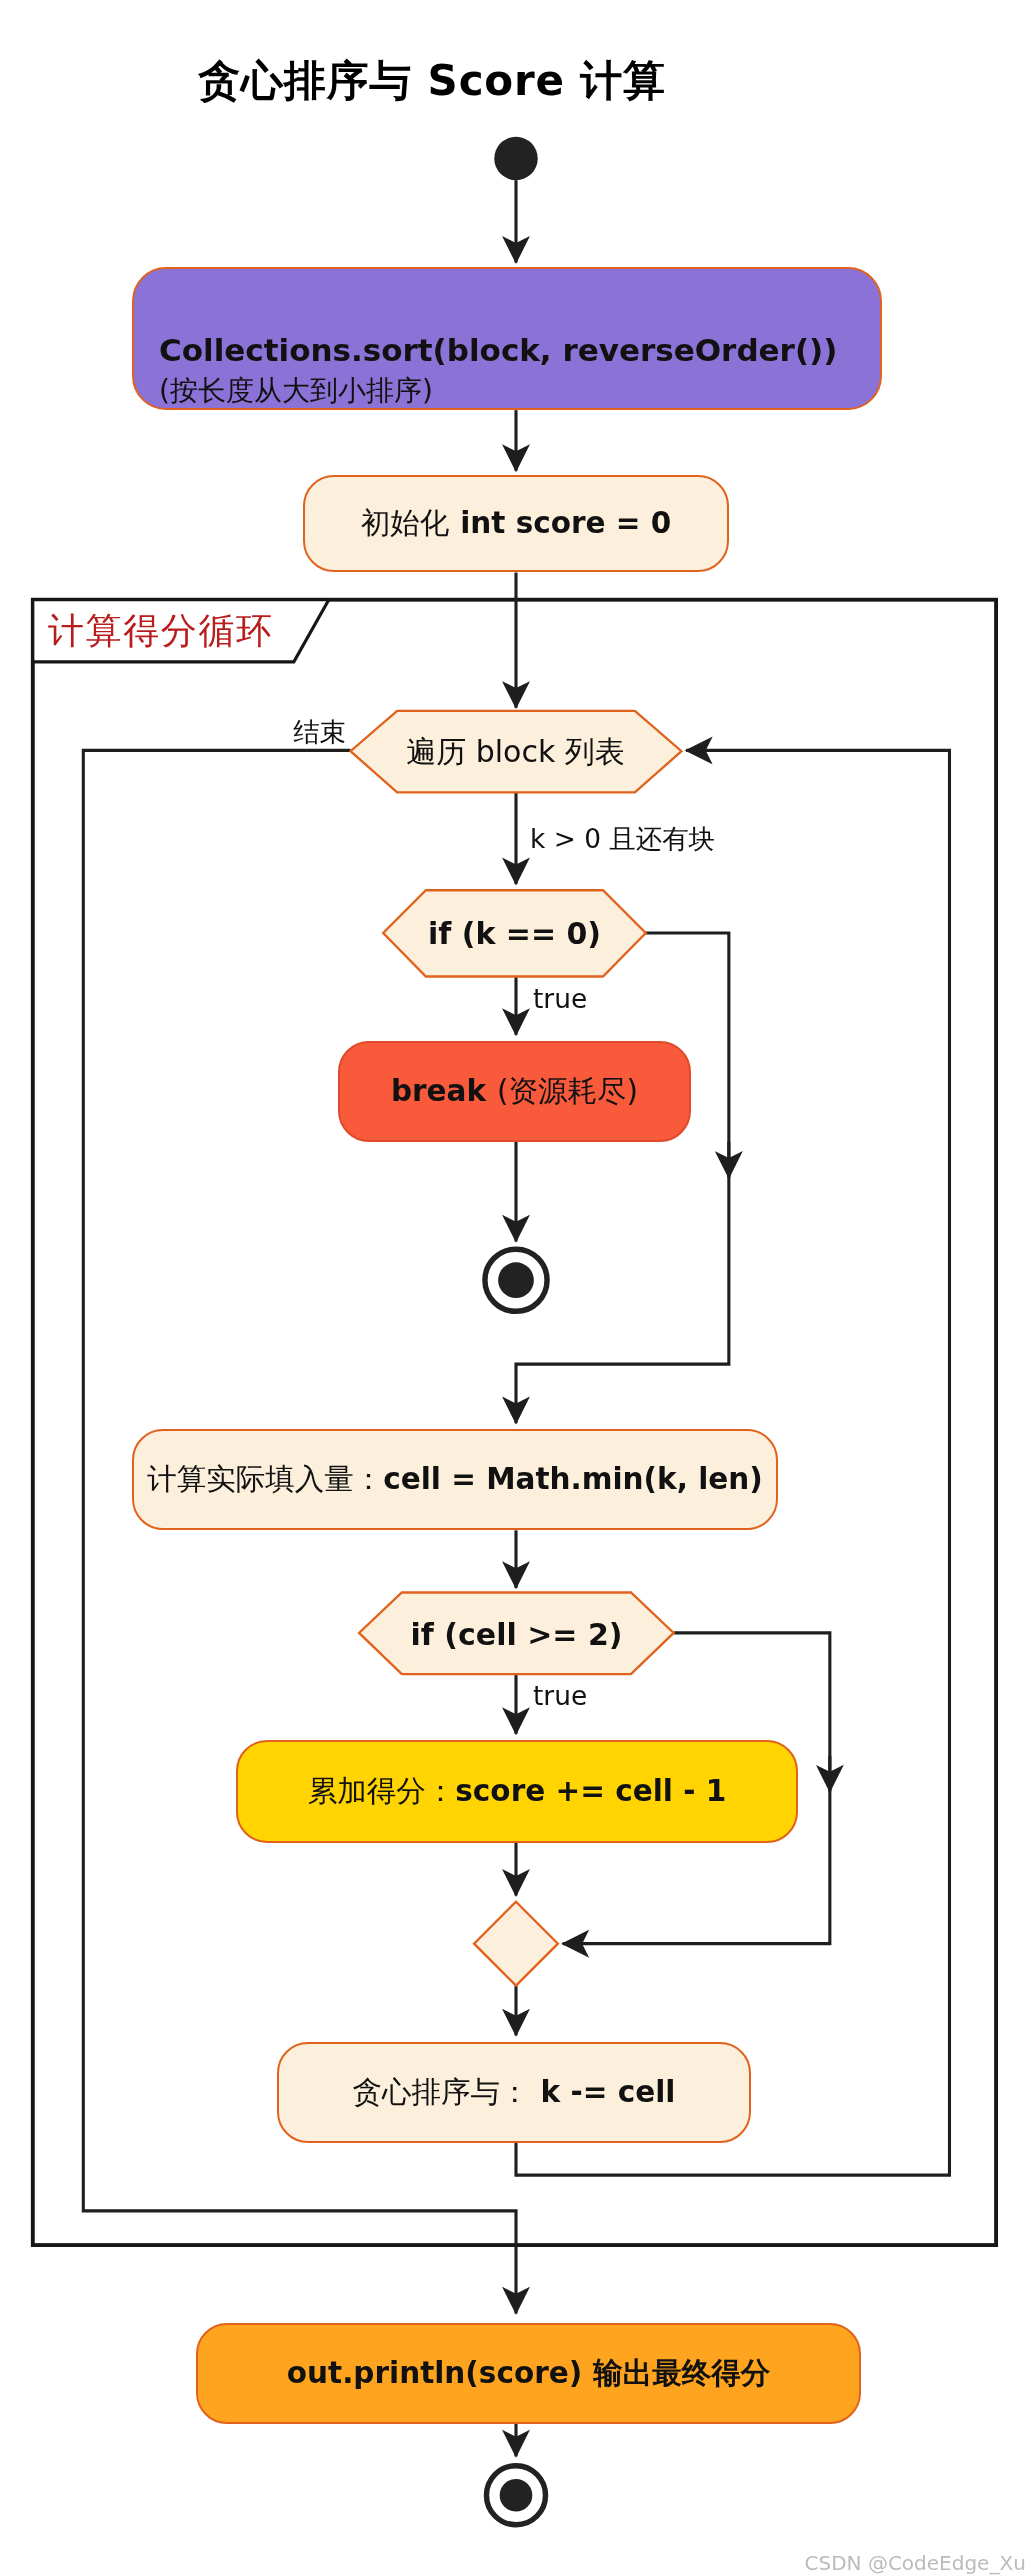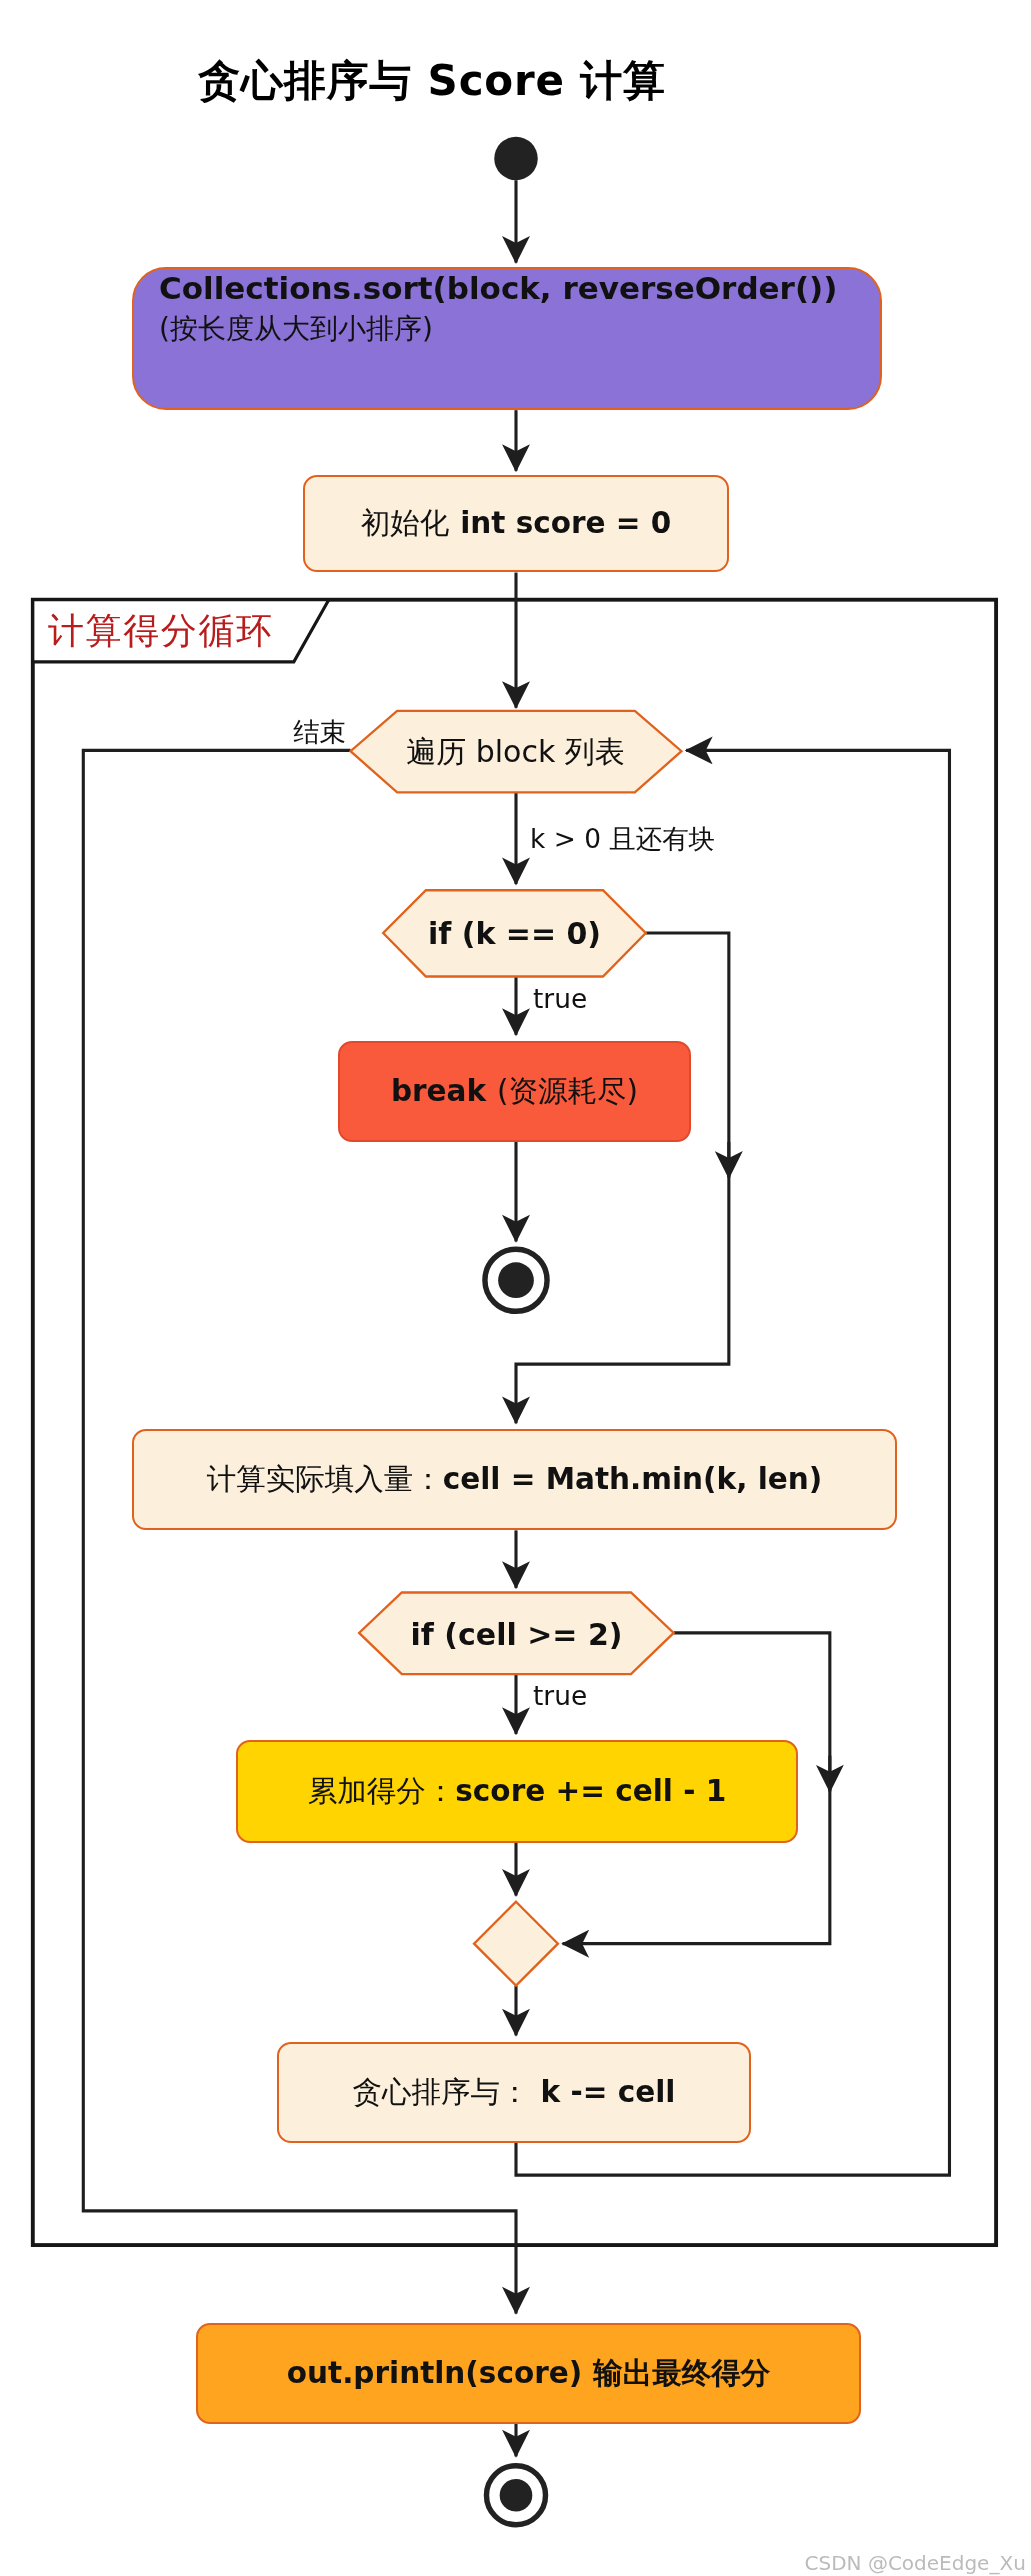--- a/index.html
+++ b/index.html
@@ -8,35 +8,35 @@
     font-family:"DejaVu Sans","Liberation Sans",sans-serif;color:#111;
   }
   #edges{position:absolute;left:0;top:0;width:1032px;height:2576px;}
   .abs{position:absolute;box-sizing:border-box;}
   .title{
     left:0;top:53px;width:864px;text-align:center;
     font-size:42px;font-weight:700;color:#000;letter-spacing:0.8px;
   }
   .node{
     display:flex;align-items:center;justify-content:center;
-    background:#FCF0DC;border:2.3px solid #E0621C;border-radius:14px;
+    background:#FCF0DC;border:2.3px solid #E0621C;border-radius:31px;
     font-size:29.5px;line-height:1.25;white-space:nowrap;
   }
   .code{font-weight:700;}
   .gap{margin-left:11px;text-align:center;}
   .node-sort{
     left:132px;top:267px;width:750px;height:143px;
     background:#8A72D6;flex-direction:column;align-items:flex-start;
-    justify-content:flex-start;padding-left:25px;border-radius:34px;
+    justify-content:flex-end;padding-left:25px;border-radius:34px;
   }
   .node-sort .l1{font-size:31px;font-weight:700;}
   .node-sort .l2{font-size:28px;font-weight:400;margin-top:3.1px;}
   .node-init{left:303px;top:475px;width:426px;height:97px;}
   .node-break{left:338px;top:1041px;width:353px;height:101px;background:#F95A3C;border-color:#E04A2A;}
-  .node-calc{left:132px;top:1429px;width:765px;height:101px;}
+  .node-calc{left:132px;top:1429px;width:646px;height:101px;}
   .node-score{left:236px;top:1740px;width:562px;height:103px;background:#FFD400;}
   .node-update{left:277px;top:2042px;width:474px;height:101px;}
   .node-println{left:196px;top:2323px;width:665px;height:101px;background:#FFA41E;font-weight:700;}
   .hexlabel{display:flex;align-items:center;justify-content:center;font-size:30px;white-space:nowrap;}
   .hex-while{left:350px;top:711px;width:331px;height:82px;}
   .hex-ifk{left:383px;top:890px;width:263px;height:86px;font-weight:700;}
   .hex-ifcell{left:359px;top:1593px;width:315px;height:82px;font-weight:700;}
   .edgelabel{font-size:26.4px;color:#111;white-space:nowrap;}
   .lbl-exit{left:186px;top:715px;width:160px;text-align:right;}
   .lbl-cond{left:530px;top:822px;}

